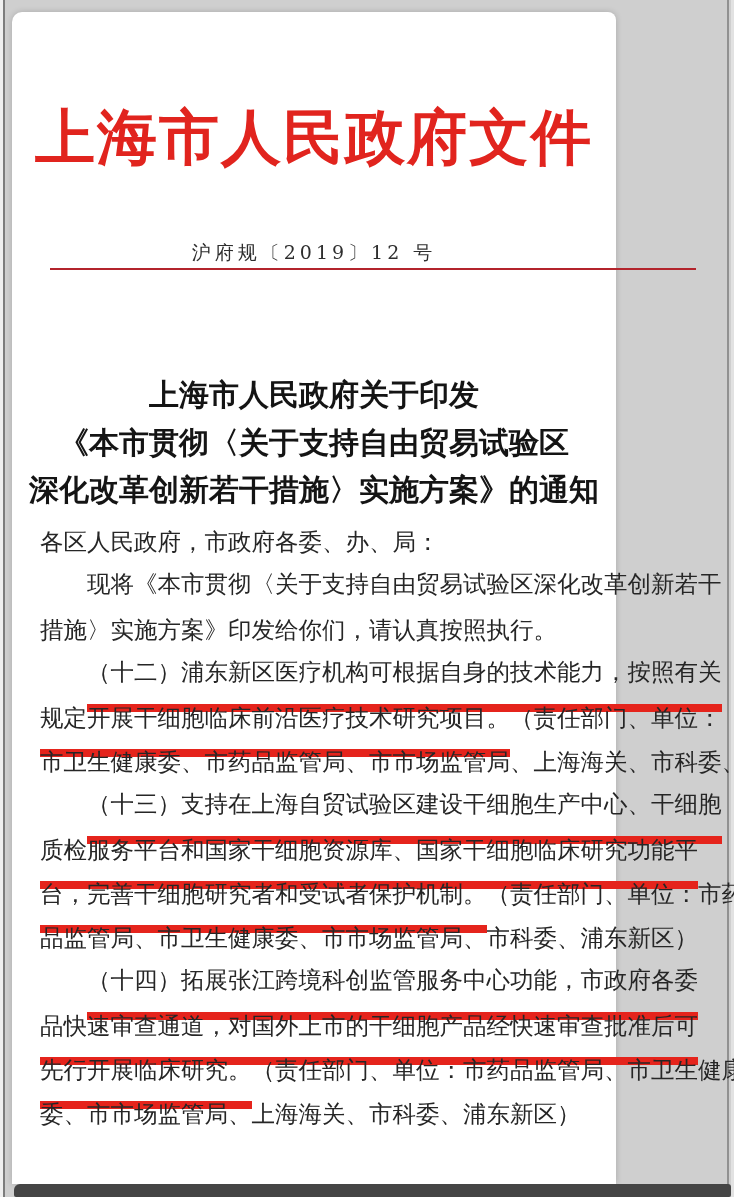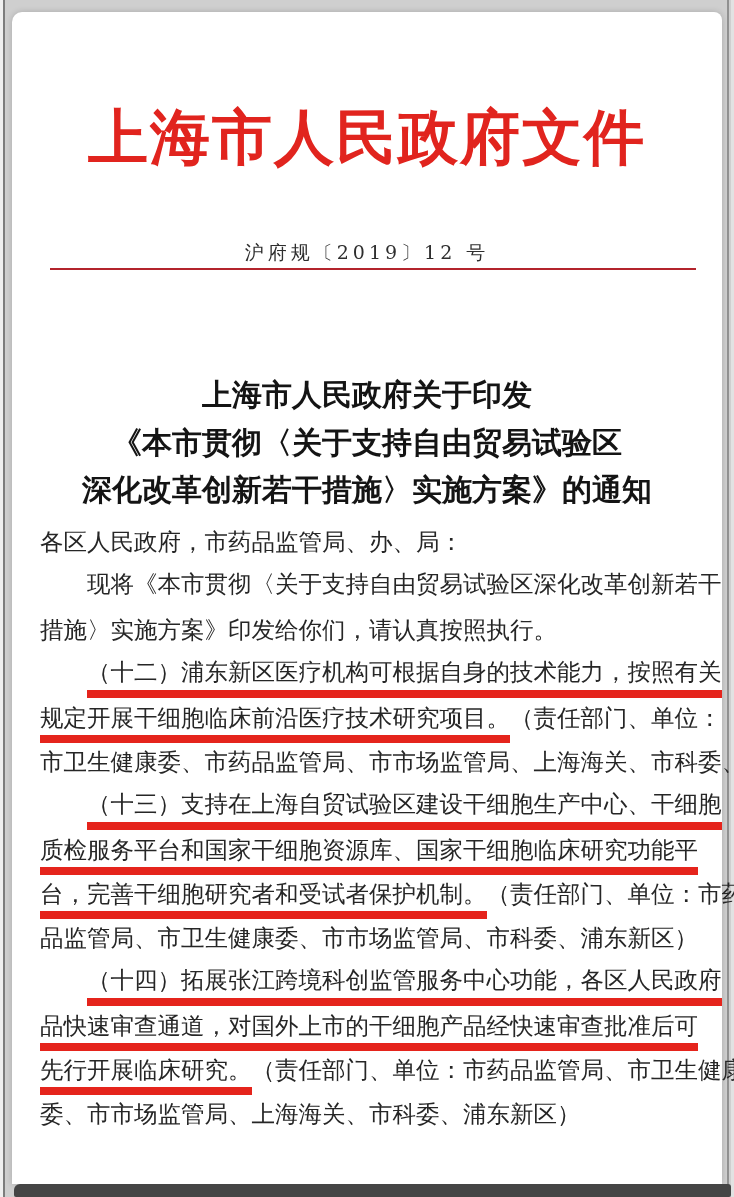--- a/index.html
+++ b/index.html
@@ -14,21 +14,21 @@
   .edge-white-left  { position:absolute; left:0;   top:0; width:3px;  height:100%; background:#f0f0f0; }
   .edge-white-right { position:absolute; right:0;  top:0; width:3px;  height:100%; background:#e2e2e2; }
   .scanline-left  { position:absolute; left:3px;   top:0; width:2px; height:100%; background:#6e6e6e; opacity:.85; }
   .scanline-right { position:absolute; left:727px; top:0; width:2px; height:100%; background:#7c7c7c; opacity:.75; }
   .bottom-bar {
     position:absolute; left:14px; right:3px; bottom:0; height:13px;
     background:#454545; border-radius:6px 3px 2px 2px;
   }
   
   .sheet {
-    position:absolute; left:12px; top:12px; width:710px; height:1172px;
+    position:absolute; left:12px; top:12px; width:604px; height:1172px;
     background:#ffffff;
     border-radius:10px 8px 0 0;
     box-shadow:0 0 6px rgba(0,0,0,.18);
   }
   .banner {
     position:absolute; top:86px; left:0; right:0;
     text-align:center;
     font-size:60px; font-weight:bold; letter-spacing:2px;
     color:#e1241e;
     white-space:nowrap;
@@ -51,21 +51,21 @@
     white-space:nowrap;
   }
   .doc-body {
     position:absolute; top:508px; left:28px; width:684px;
     font-size:23.5px; line-height:44px; color:#262626;
   }
   .bline { height:44px; white-space:nowrap; }
   .ind { text-indent:47px;font-family:Liberation Mono, monospace; }
   .u {
     border-bottom:8px solid #e5241c;
-    padding-bottom:3px;
+    padding-bottom:17px;
   }
 </style>
 </head>
 <body>
 
 <div class="edge-white-left"></div>
 <div class="edge-white-right"></div>
 <div class="scanline-left"></div>
 <div class="scanline-right"></div>
 
@@ -77,34 +77,34 @@
 
   <div class="red-rule"></div>
 
   <div class="title">
     <div>上海市人民政府关于印发</div>
     <div>《本市贯彻〈关于支持自由贸易试验区</div>
     <div>深化改革创新若干措施〉实施方案》的通知</div>
   </div>
 
   <div class="doc-body">
-    <div class="bline"><span>各区人民政府，市药品监管局、办、局：</span></div>
+    <div class="bline"><span>各区人民政府，市政府各委、办、局：</span></div>
     <div class="bline ind"><span>现将《本市贯彻〈关于支持自由贸易试验区深化改革创新若干</span></div>
     <div class="bline"><span>措施〉实施方案》印发给你们，请认真按照执行。</span></div>
 
     <div class="bline ind"><span class="u">（十二）浦东新区医疗机构可根据自身的技术能力，按照有关</span></div>
     <div class="bline"><span class="u">规定开展干细胞临床前沿医疗技术研究项目。</span><span>（责任部门、单位：</span></div>
     <div class="bline"><span>市卫生健康委、市药品监管局、市市场监管局、上海海关、市科委、</span></div>
 
     <div class="bline ind"><span class="u">（十三）支持在上海自贸试验区建设干细胞生产中心、干细胞</span></div>
     <div class="bline"><span class="u">质检服务平台和国家干细胞资源库、国家干细胞临床研究功能平</span></div>
     <div class="bline"><span class="u">台，完善干细胞研究者和受试者保护机制。</span><span>（责任部门、单位：市药</span></div>
     <div class="bline"><span>品监管局、市卫生健康委、市市场监管局、市科委、浦东新区）</span></div>
 
-    <div class="bline ind"><span class="u">（十四）拓展张江跨境科创监管服务中心功能，各区人民政府</span></div>
+    <div class="bline ind"><span class="u">（十四）拓展张江跨境科创监管服务中心功能，市政府各委</span></div>
     <div class="bline"><span class="u">品快速审查通道，对国外上市的干细胞产品经快速审查批准后可</span></div>
     <div class="bline"><span class="u">先行开展临床研究。</span><span>（责任部门、单位：市药品监管局、市卫生健康</span></div>
     <div class="bline"><span>委、市市场监管局、上海海关、市科委、浦东新区）</span></div>
   </div>
 
 </div>
 
 <div class="bottom-bar"></div>
 
 </body></html>

